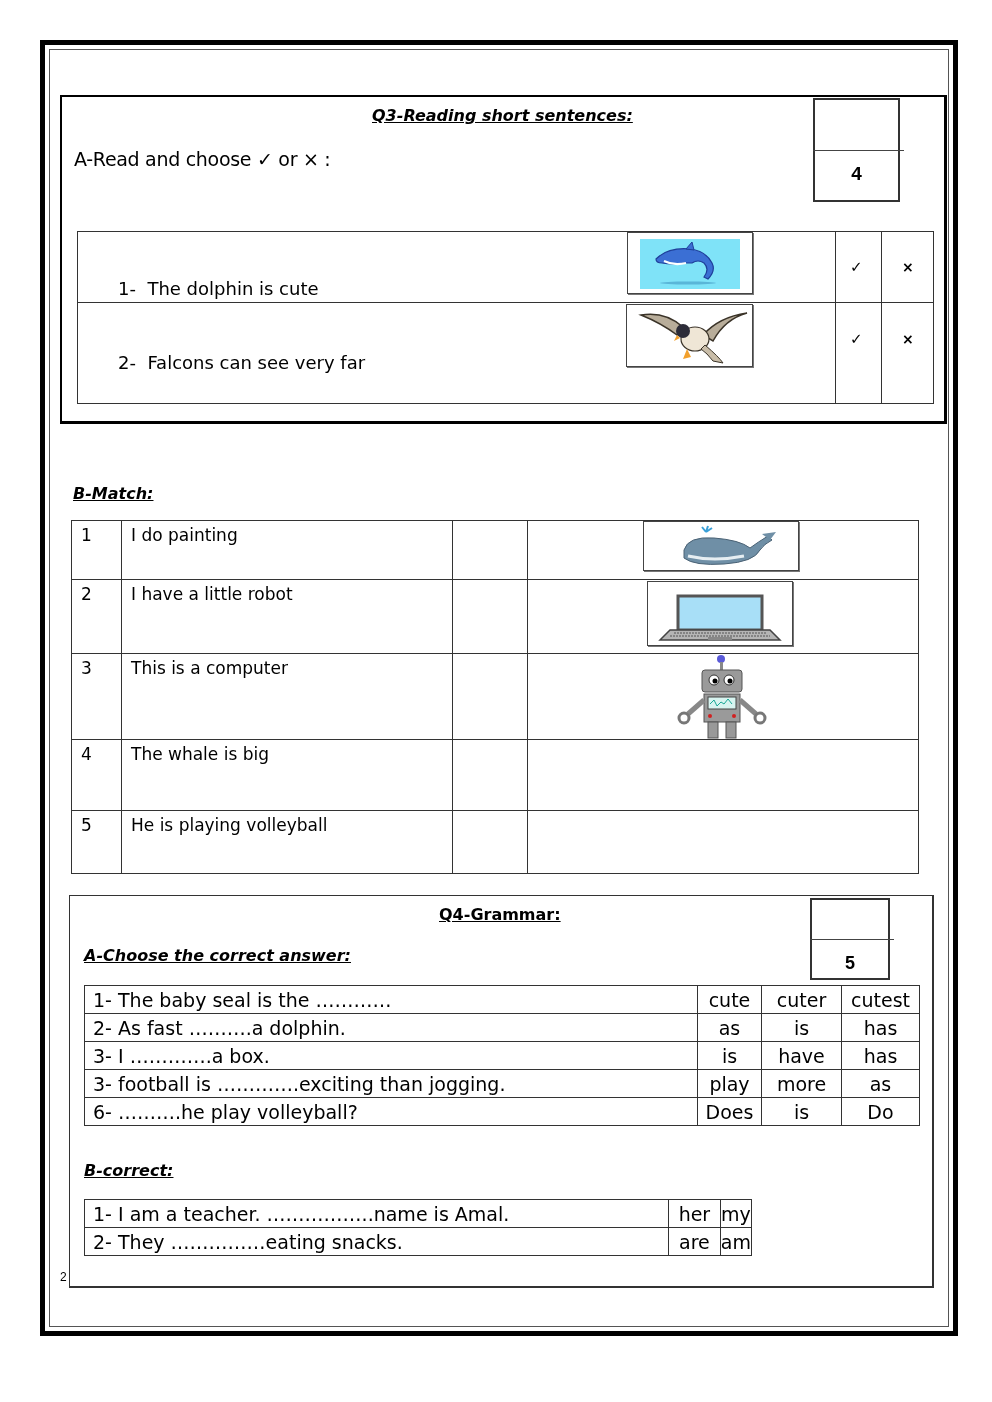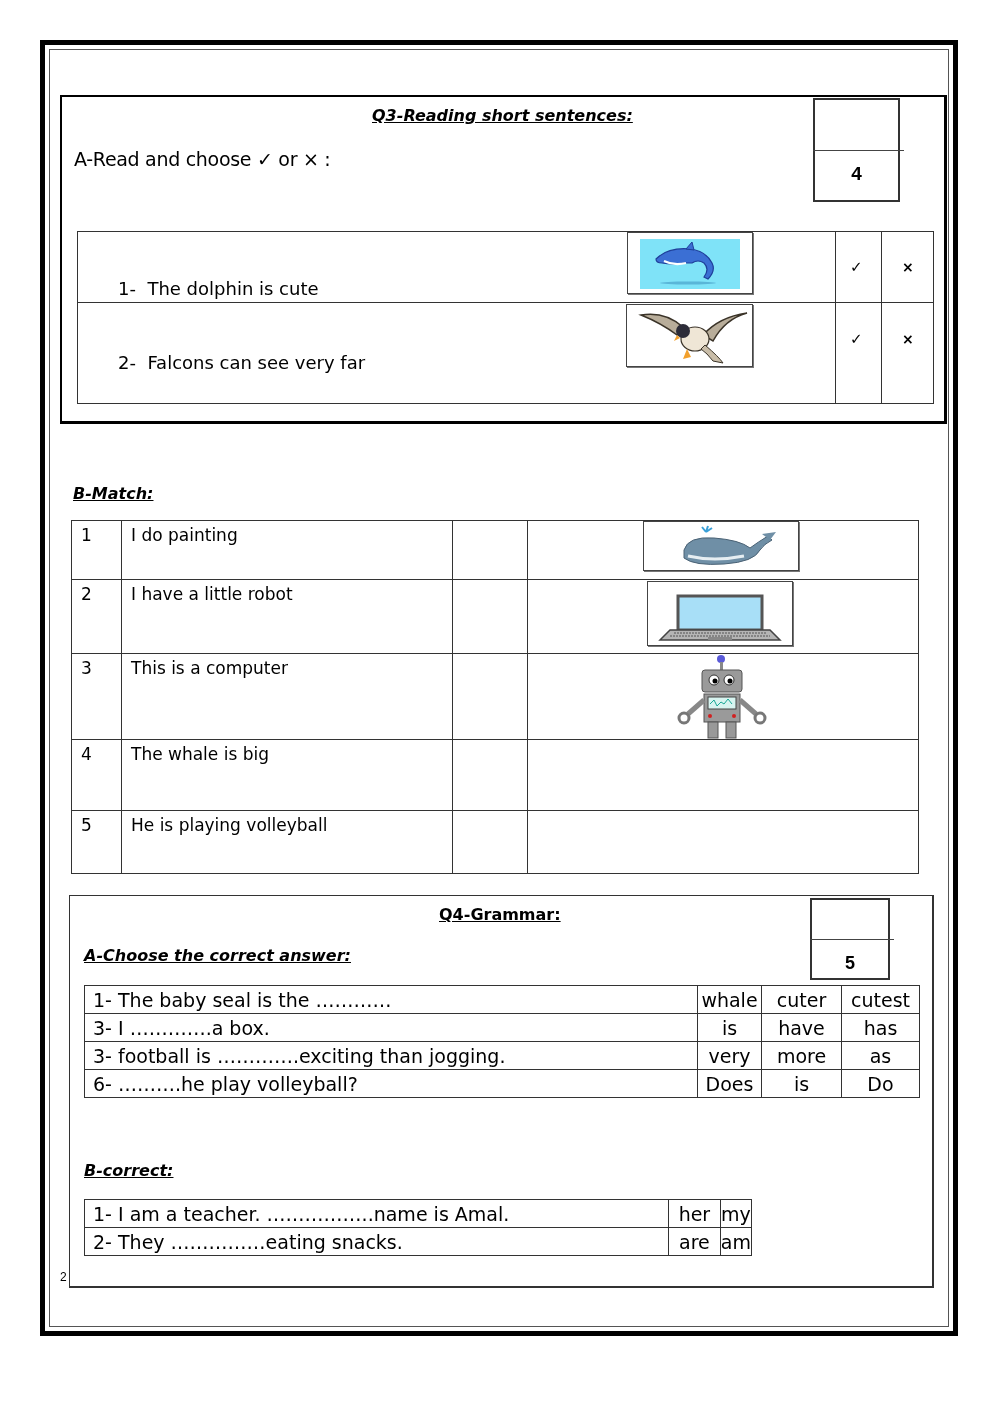--- a/index.html
+++ b/index.html
@@ -207,33 +207,39 @@
 
 <div class="abs score-box" style="left:810px; top:898px; width:76px; height:78px;">
   <div class="divider" style="top:39px;"></div>
   <div class="val" style="top:53px; font-size:18px;">5</div>
 </div>
 
 <table class="abs grammar-table">
   <tbody>
       <tr>
     <td style="width:596px;">1-  The baby seal is the …………</td>
-    <td class="opt" style="width:63px;">whale</td>
+    <td class="opt" style="width:63px;">cute</td>
     <td class="opt" style="width:79px;">cuter</td>
     <td class="opt">cutest</td>
+  </tr>
+  <tr>
+    <td>2-  As fast ……….a dolphin.</td>
+    <td class="opt">as</td>
+    <td class="opt">is</td>
+    <td class="opt">has</td>
   </tr>
   <tr>
     <td>3- I ………….a box.</td>
     <td class="opt">is</td>
     <td class="opt">have</td>
     <td class="opt">has</td>
   </tr>
   <tr>
     <td>3-  football is ………….exciting than jogging.</td>
-    <td class="opt">very</td>
+    <td class="opt">play</td>
     <td class="opt">more</td>
     <td class="opt">as</td>
   </tr>
   <tr>
     <td>6-  ……….he play volleyball?</td>
     <td class="opt">Does</td>
     <td class="opt">is</td>
     <td class="opt">Do</td>
   </tr>
 </tbody>

